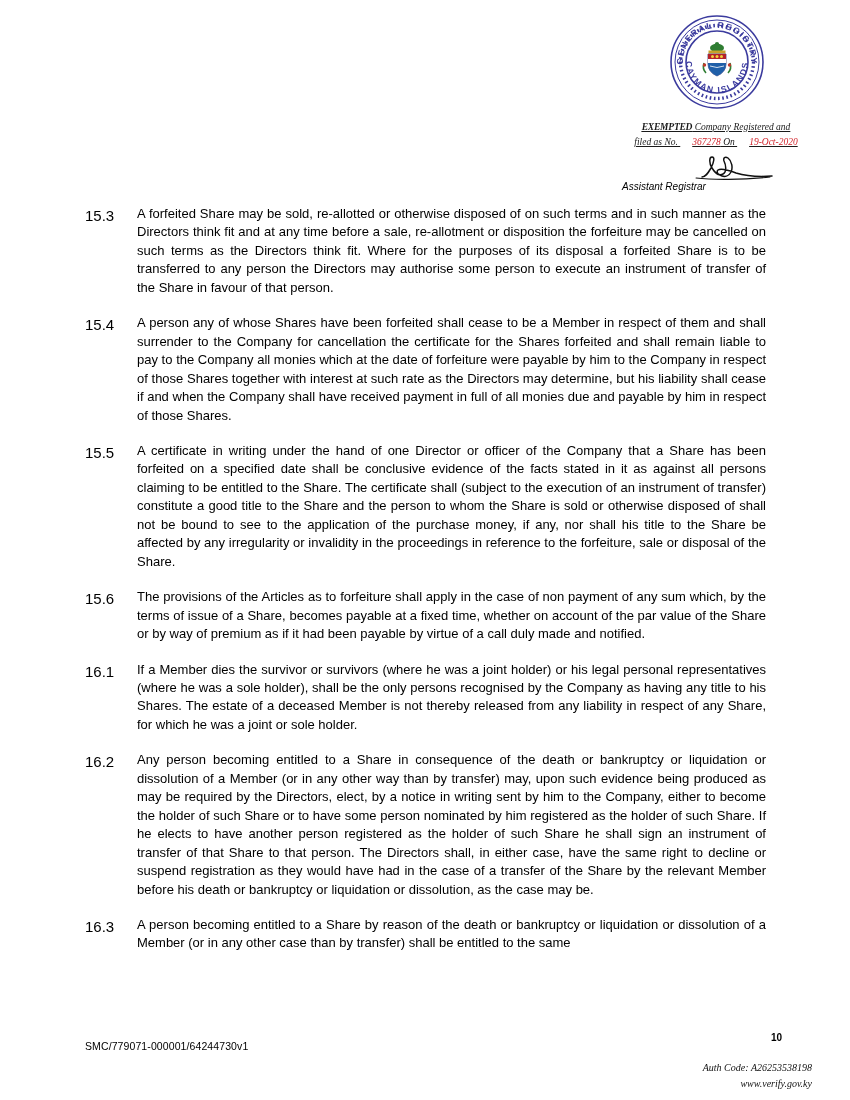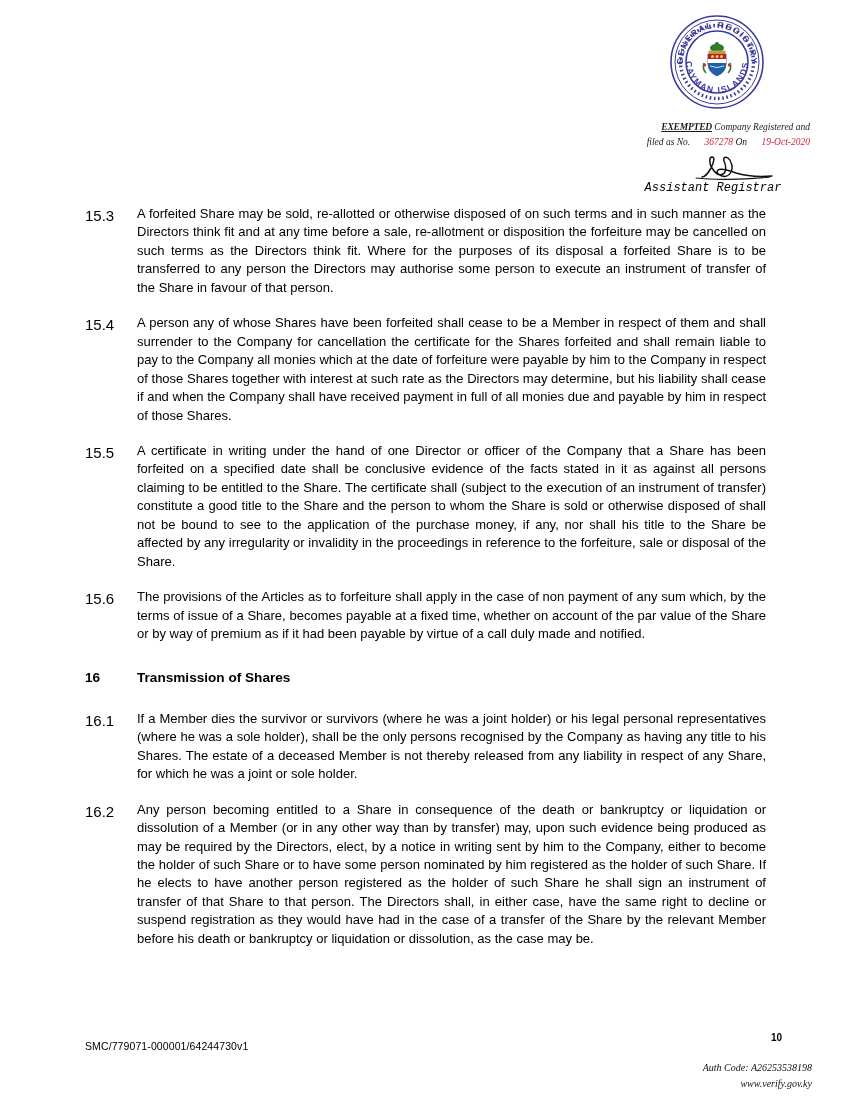--- a/index.html
+++ b/index.html
@@ -32,44 +32,45 @@
   }
   .seal svg { display: block; }
 
   .stamp-line {
     font-family: "Liberation Serif", serif;
     font-style: italic;
     font-size: 9.5px;
     color: #1a1a1a;
     line-height: 1.55;
     white-space: nowrap;
-    text-align: right;
+    text-align: center;
     padding-right: 2px;
+    text-decoration: underline;
   }
   .stamp-line-1 { margin-top: 10px; }
   .stamp-exempted {
     font-weight: bold;
     font-style: italic;
     text-decoration: underline;
     letter-spacing: -0.2px;
   }
   .stamp-red { color: #d2232a; margin-left: 12px; }
 
   .signature {
     margin-top: 4px;
     height: 30px;
     text-align: right;
     padding-right: 28px;
   }
   .signature svg { display: inline-block; }
   .registrar-title {
-    font-family: Liberation Mono, monospace;
-    font-style: italic;
-    font-size: 12px;
-    text-align: center;
+    font-family: Liberation Sans, sans-serif;
+    font-style: italic;
+    font-size: 10px;
+    text-align: left;
     padding-right: 8px;
     margin-top: -2px;
   }
 
   
   .content {
     position: absolute;
     left: 85px;
     top: 205px;
     width: 681px;
@@ -213,35 +214,35 @@
   <div class="clause">
     <div class="clause-num">15.5</div>
     <div class="clause-body">A certificate in writing under the hand of one Director or officer of the Company that a Share has been forfeited on a specified date shall be conclusive evidence of the facts stated in it as against all persons claiming to be entitled to the Share.  The certificate shall (subject to the execution of an instrument of transfer) constitute a good title to the Share and the person to whom the Share is sold or otherwise disposed of shall not be bound to see to the application of the purchase money, if any, nor shall his title to the Share be affected by any irregularity or invalidity in the proceedings in reference to the forfeiture, sale or disposal of the Share.</div>
   </div>
 
   <div class="clause">
     <div class="clause-num">15.6</div>
     <div class="clause-body">The provisions of the Articles as to forfeiture shall apply in the case of non payment of any sum which, by the terms of issue of a Share, becomes payable at a fixed time, whether on account of the par value of the Share or by way of premium as if it had been payable by virtue of a call duly made and notified.</div>
   </div>
 
-  <div class="heading">
-    <div class="clause-num">16</div>
-    <div class="clause-body">Transmission of Shares</div>
-  </div>
 
   <div class="clause">
     <div class="clause-num">16.1</div>
     <div class="clause-body">If a Member dies the survivor or survivors (where he was a joint holder) or his legal personal representatives (where he was a sole holder), shall be the only persons recognised by the Company as having any title to his Shares.  The estate of a deceased Member is not thereby released from any liability in respect of any Share, for which he was a joint or sole holder.</div>
   </div>
 
   <div class="clause">
     <div class="clause-num">16.2</div>
     <div class="clause-body">Any person becoming entitled to a Share in consequence of the death or bankruptcy or liquidation or dissolution of a Member (or in any other way than by transfer) may, upon such evidence being produced as may be required by the Directors, elect, by a notice in writing sent by him to the Company, either to become the holder of such Share or to have some person nominated by him registered as the holder of such Share. If he elects to have another person registered as the holder of such Share he shall sign an instrument of transfer of that Share to that person. The Directors shall, in either case, have the same right to decline or suspend registration as they would have had in the case of a transfer of the Share by the relevant Member before his death or bankruptcy or liquidation or dissolution, as the case may be.</div>
   </div>
 
+  <div class="clause last">
+    <div class="clause-num">16.3</div>
+    <div class="clause-body">A person becoming entitled to a Share by reason of the death or bankruptcy or liquidation or dissolution of a Member (or in any other case than by transfer) shall be entitled to the same</div>
+  </div>
 
 </div>
 
 <div class="footer-ref">SMC/779071-000001/64244730v1</div>
 <div class="footer-page">10</div>
 <div class="footer-auth">
   <div>Auth Code: A26253538198</div>
   <div>www.verify.gov.ky</div>
 </div>
 

